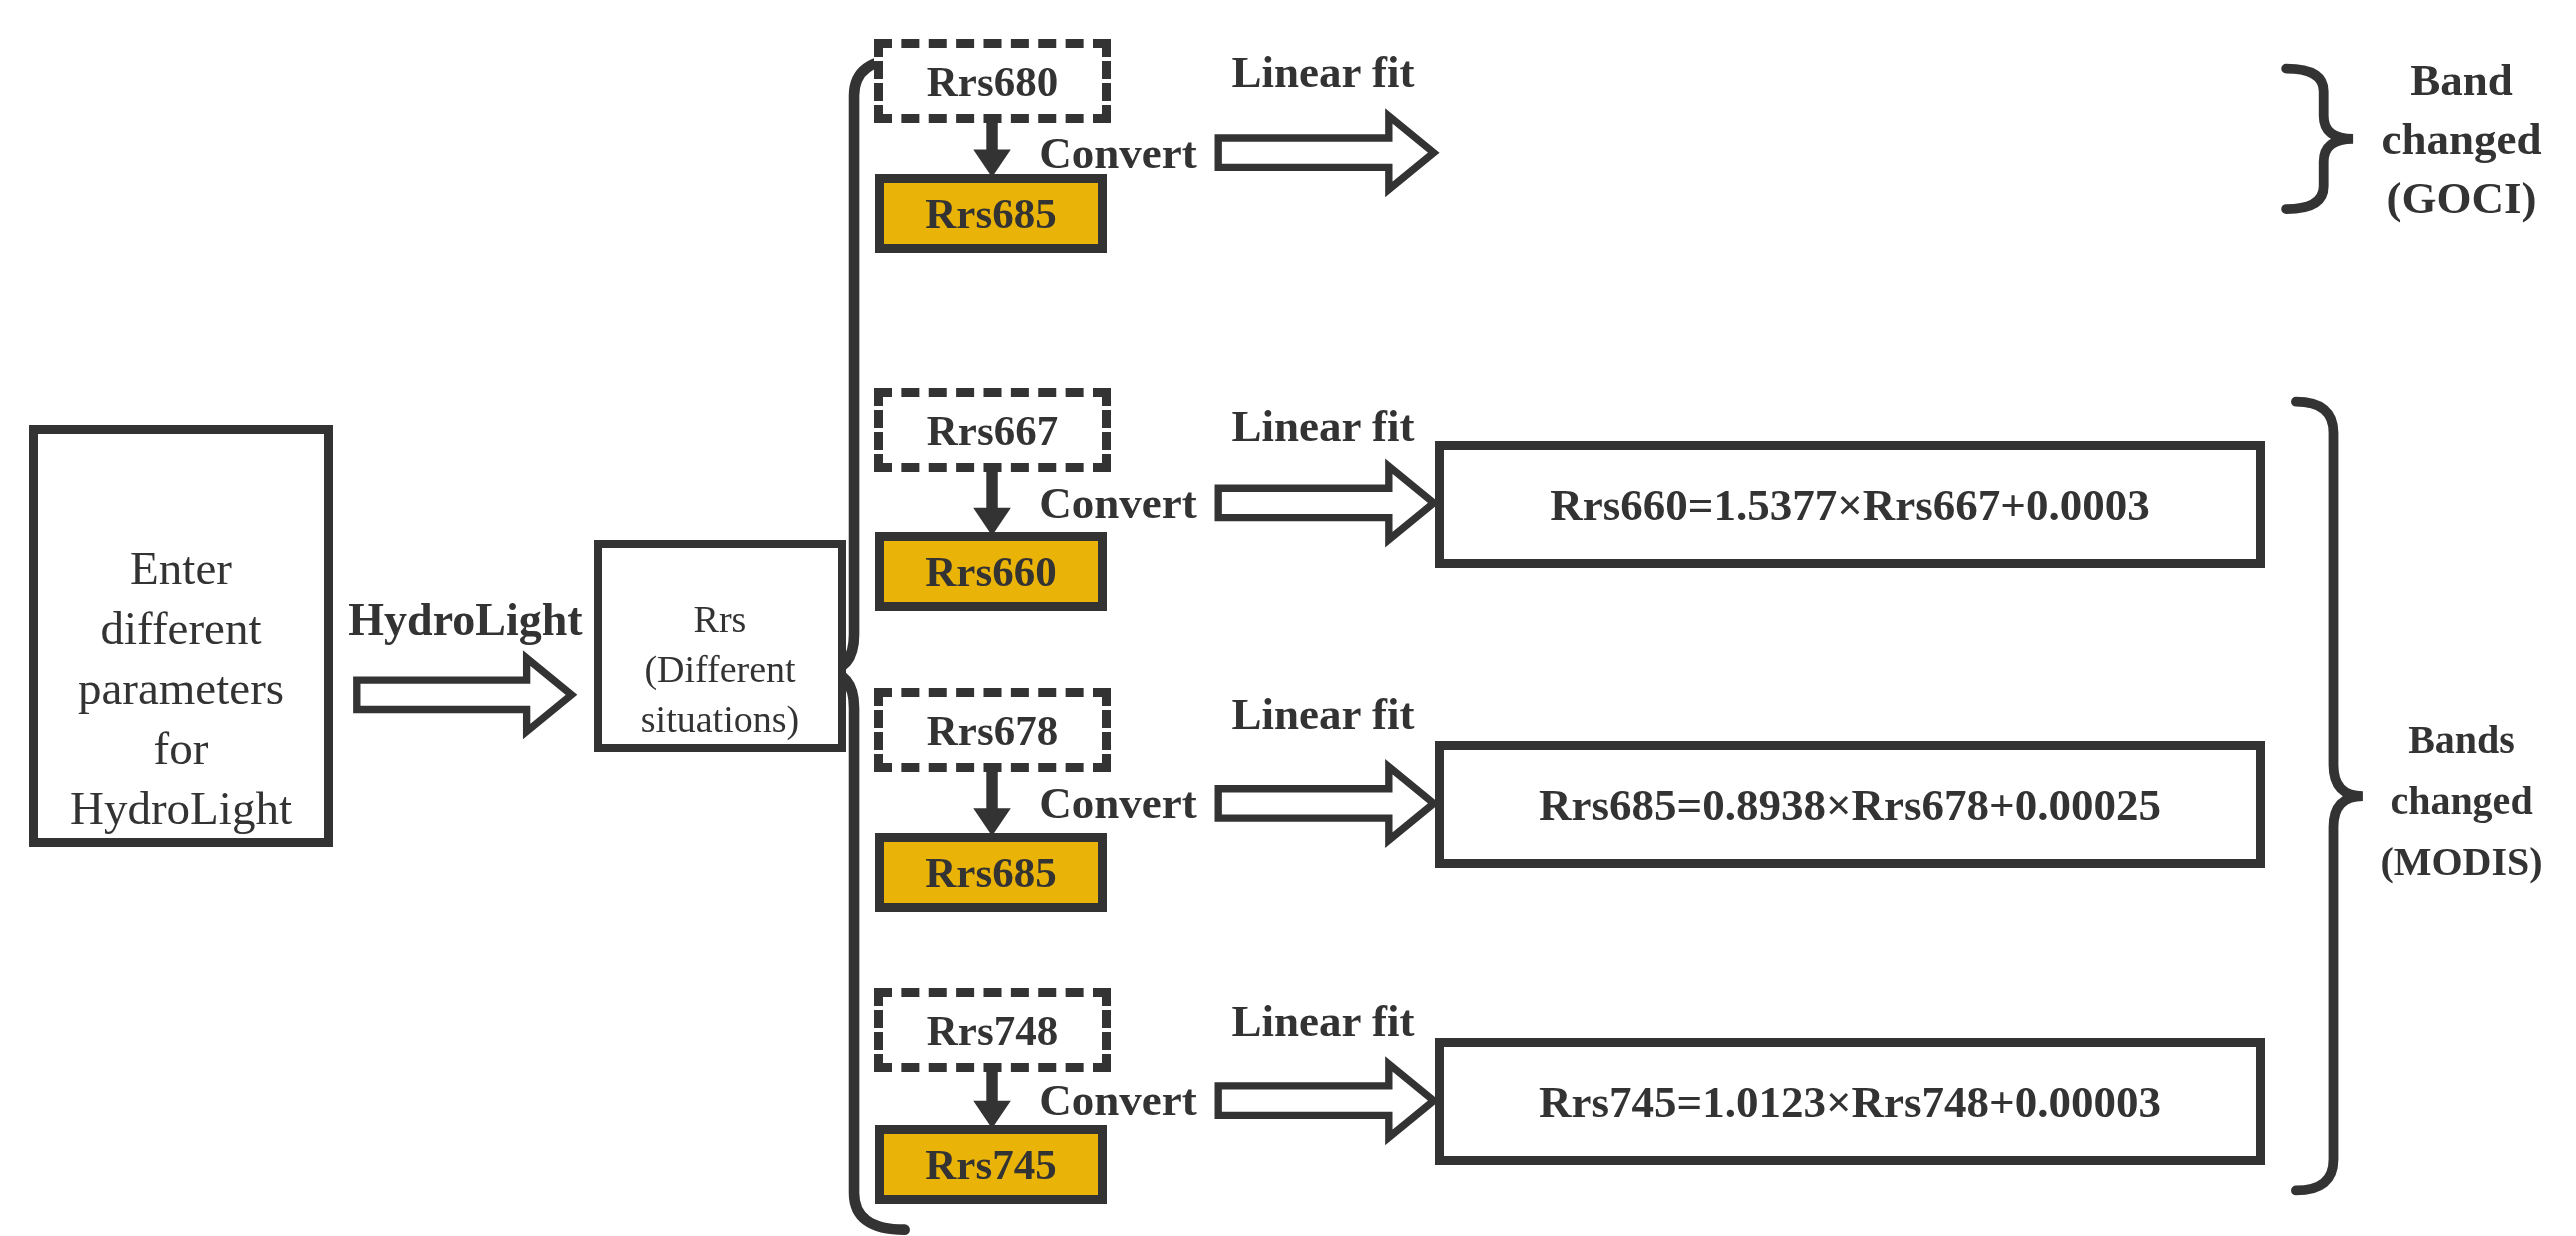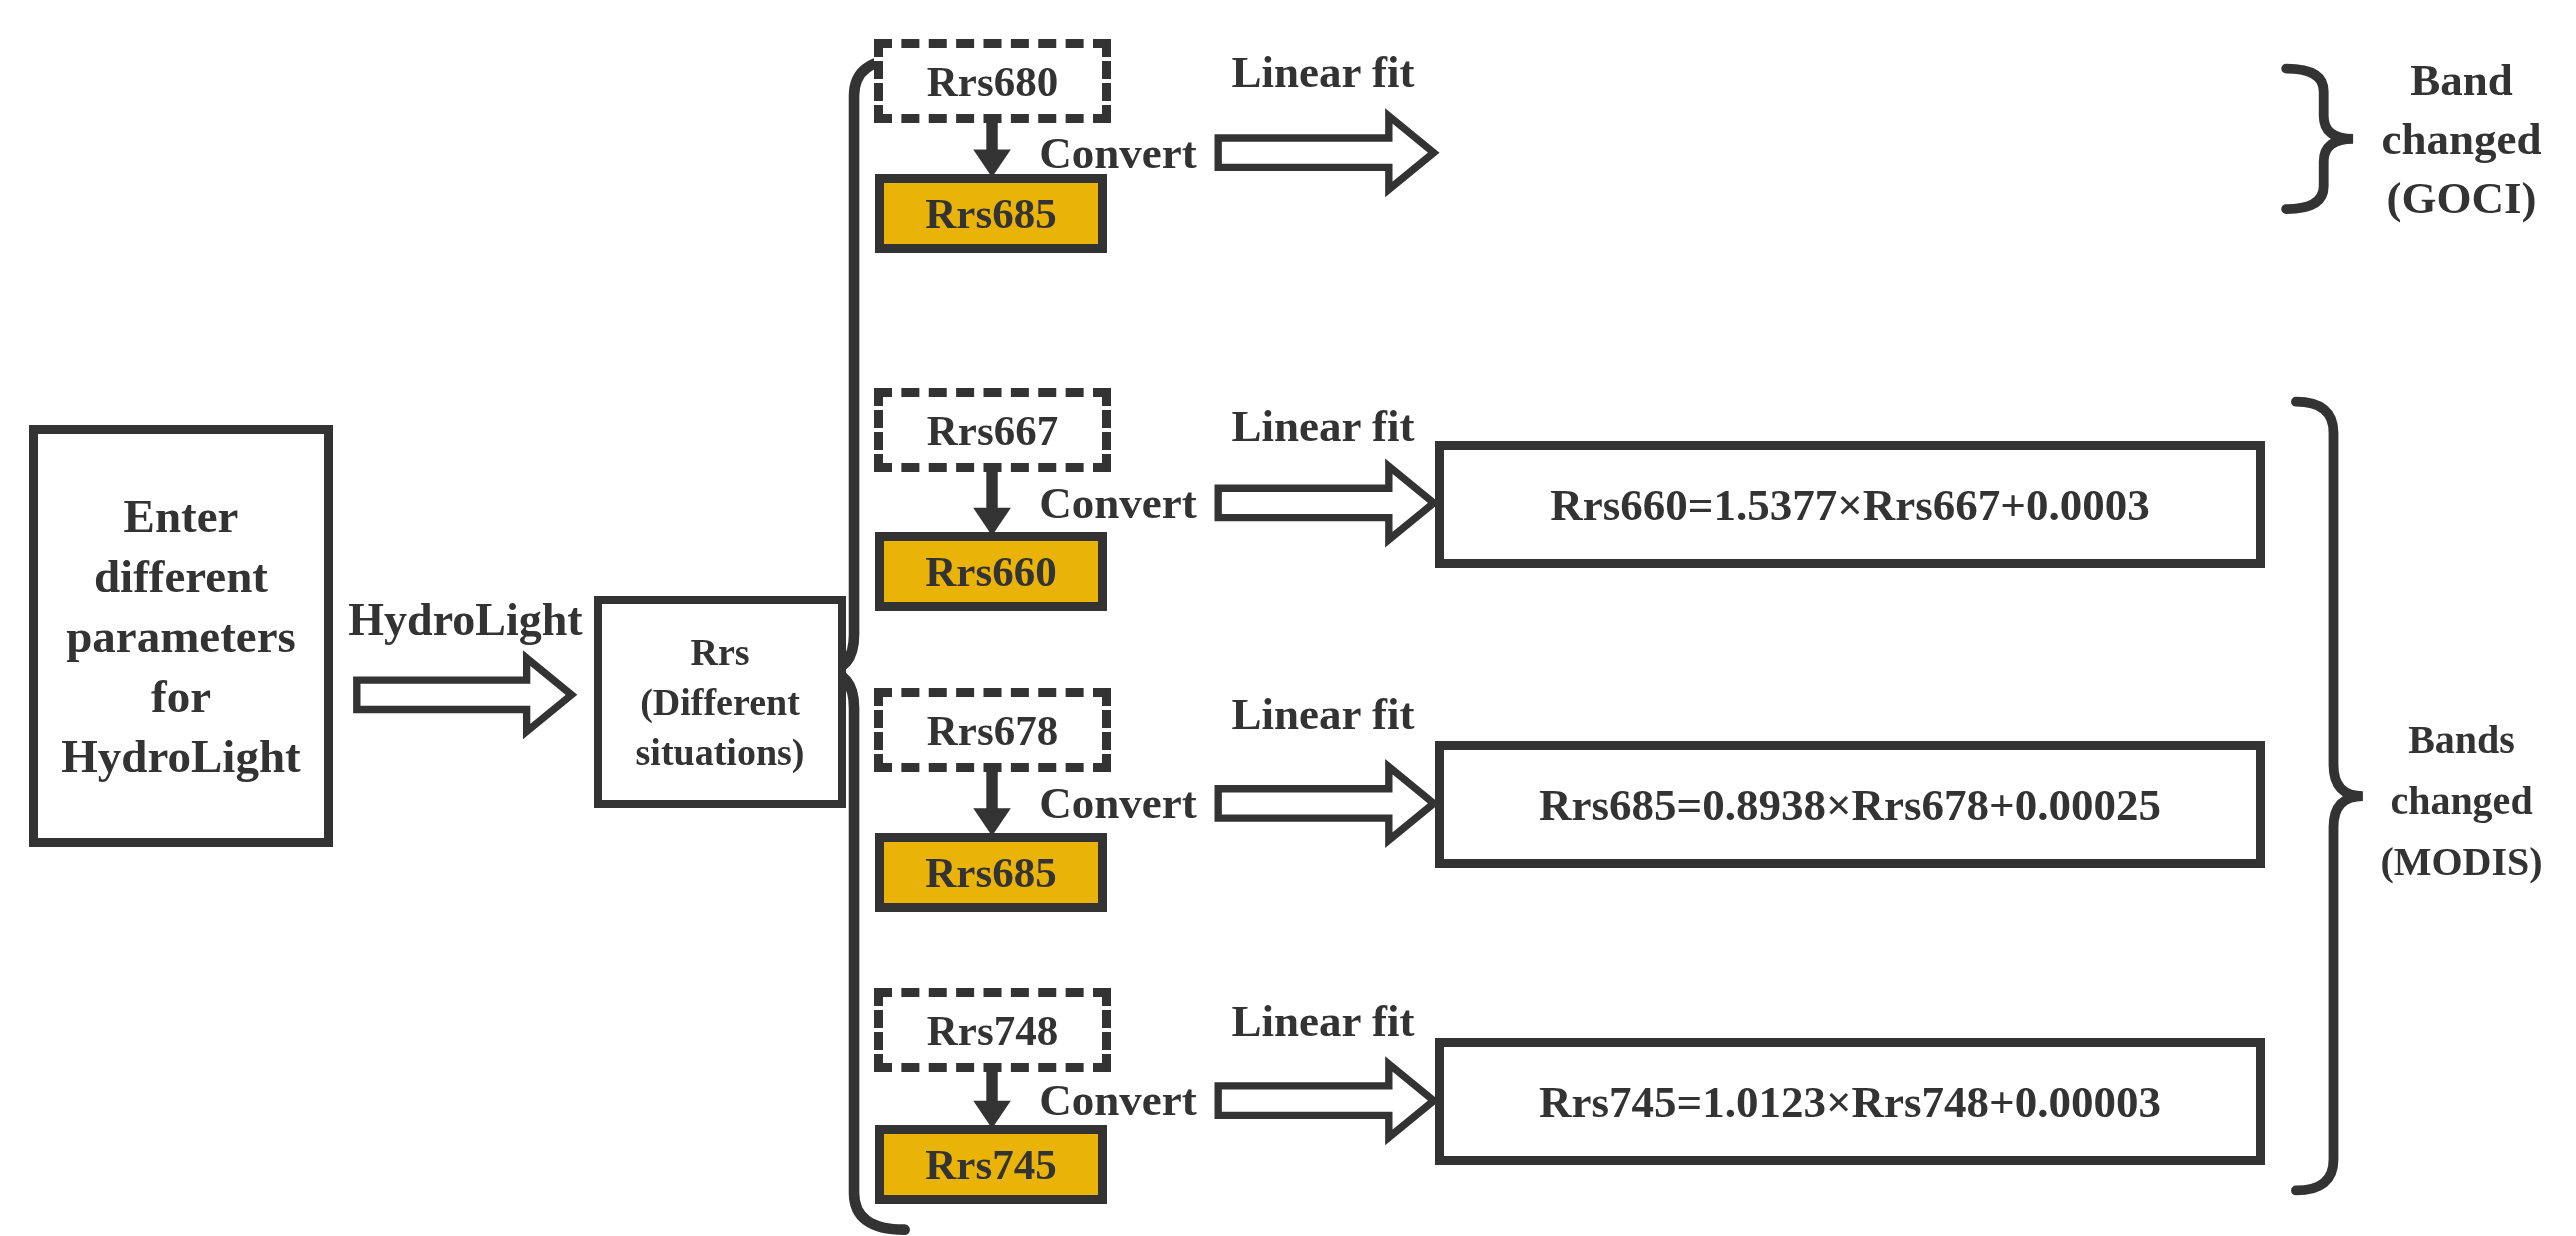--- a/index.html
+++ b/index.html
@@ -8,29 +8,29 @@
     width:2576px;height:1237px;
     background:#ffffff;
     font-family:"Liberation Serif","DejaVu Serif",serif;
     color:#333;
     overflow:hidden;
   }
   .overlay{position:absolute;left:0;top:0;width:2576px;height:1237px;}
   .abs{position:absolute;box-sizing:border-box;}
   .box{
     background:#fff;
-    display:flex;flex-direction:column;align-items:center;justify-content:center;
-    text-align:center;font-weight:bold;
+    display:flex;flex-direction:column;align-items:center;justify-content:flex-end;
+    text-align:center;font-weight:normal;
   }
   .input-box{
     left:29px;top:425px;width:304px;height:422px;
     border:9.8px solid #333;font-size:47px;line-height:60px;
   }
   .rrs-box{
-    left:594px;top:596px;width:252px;height:212px;
+    left:594px;top:540px;width:252px;height:212px;
     border:8.2px solid #333;font-size:38px;line-height:50px;
   }
   .dashed-box{
     left:874px;width:237px;height:84px;
     border:9px dashed #333;
     background:#fff;display:flex;align-items:center;justify-content:center;
     font-weight:bold;font-size:43px;
   }
   .solid-box{
     left:875px;width:232px;height:79px;

